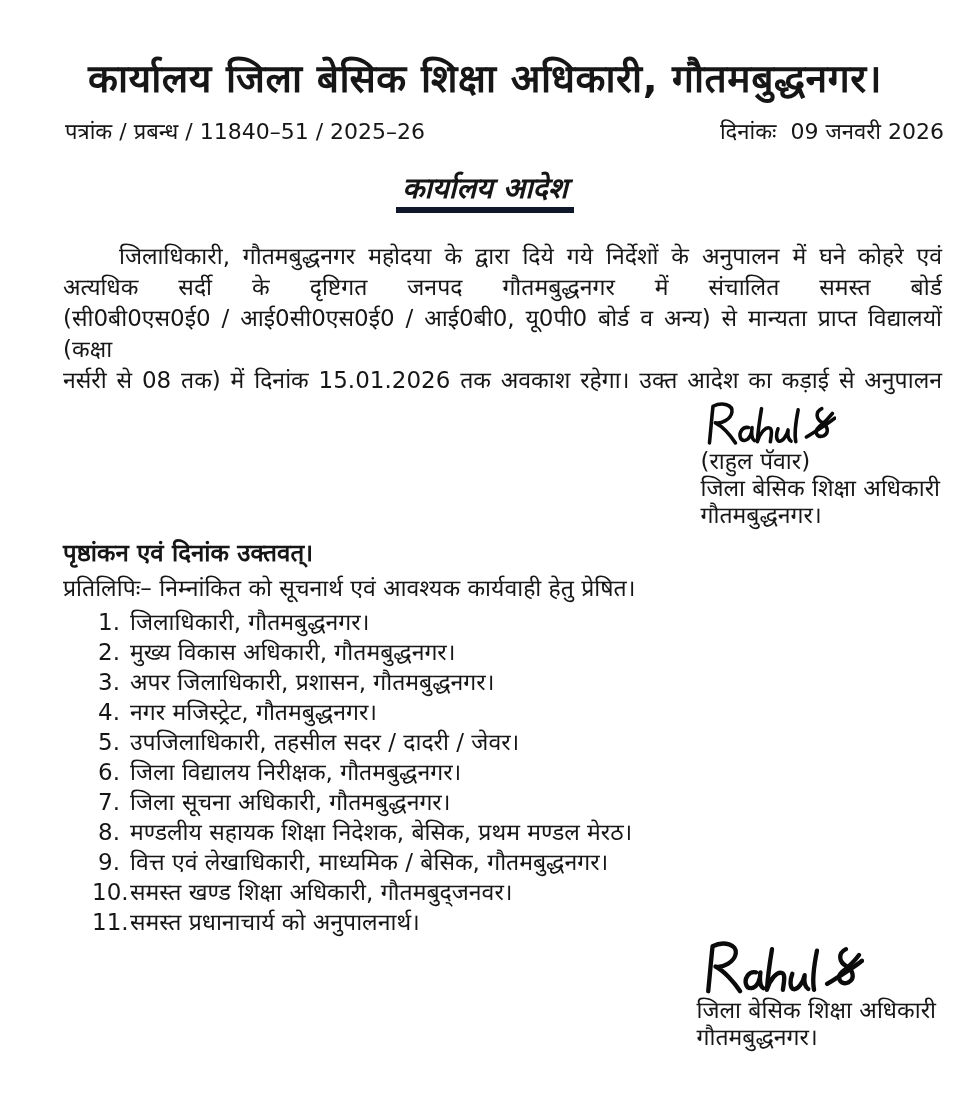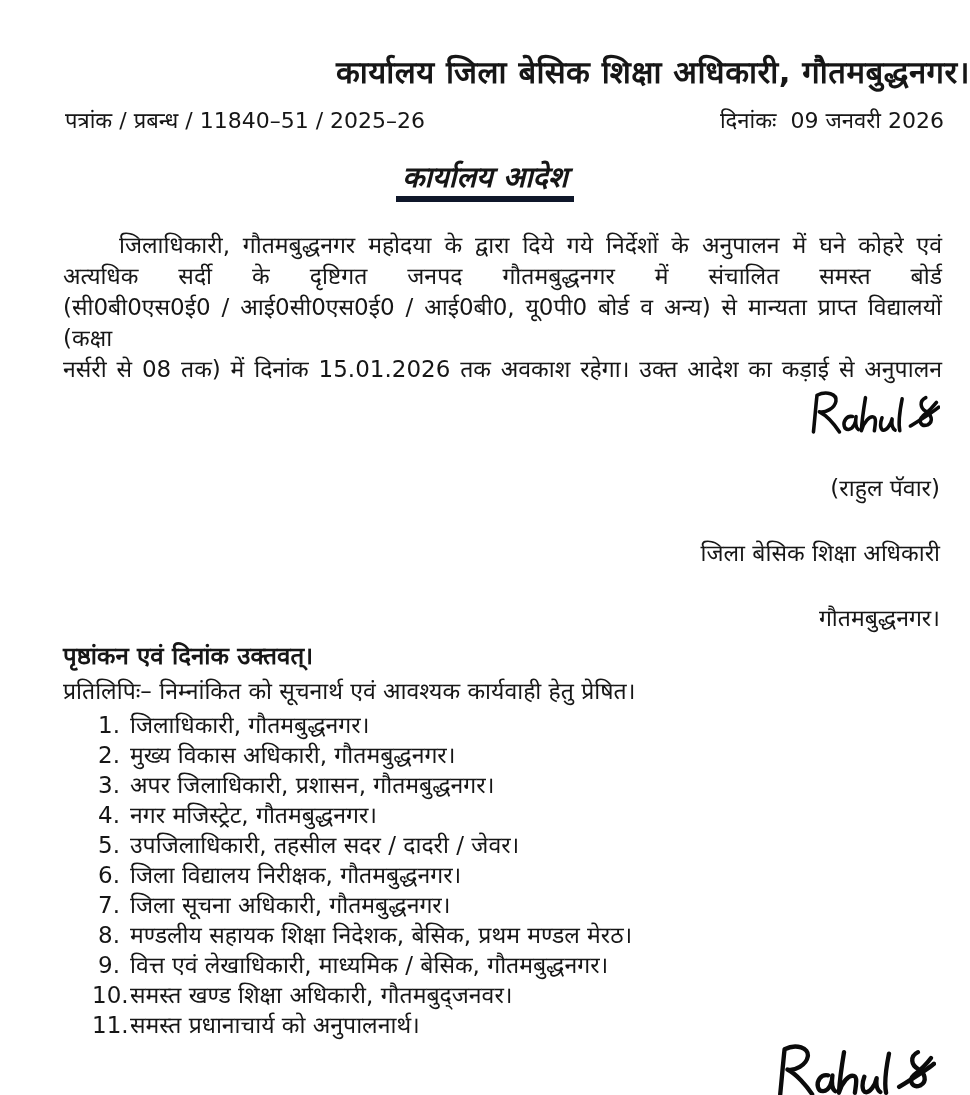--- a/index.html
+++ b/index.html
@@ -9,22 +9,22 @@
     width:970px;height:1095px;
     margin:0 auto;
     background:#ffffff;
     color:#161616;
     font-family:"DejaVu Sans",sans-serif;
     overflow:hidden;
     box-sizing:border-box;
   }
   .doc-title{
     padding-top:50px;
-    text-align:right;
-    font-size:31px;
+    text-align:center;
+    font-size:39px;
     font-weight:700;
     letter-spacing:0.5px;
   }
   .ref-row{
     display:flex;
     justify-content:space-between;
     align-items:baseline;
     margin:12px 26px 0 65px;
     font-size:22px;
     text-align:center;
@@ -49,22 +49,21 @@
   .para .line.last{text-align:justify;text-align-last:left;}
   .sig-row{
     display:flex;
     justify-content:flex-end;
     margin-top:4px;
     padding-right:30px;
   }
   .sig-block{
     display:flex;
     flex-direction:column;
-    align-items:flex-end;
-    gap:38px;
+    align-items:flex-start;
   }
   .sig-script{display:block;}
   .sig-script path{
     fill:none;
     stroke:#0b0b0b;
     stroke-linecap:round;
     stroke-linejoin:round;
   }
   .sig-name{font-size:23px;line-height:27px;}
   .sig-desig{font-size:23px;line-height:27px;}

